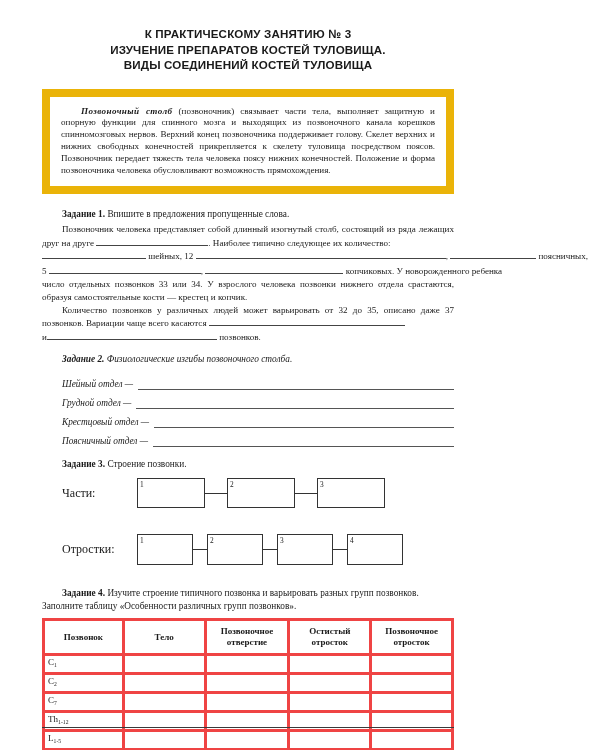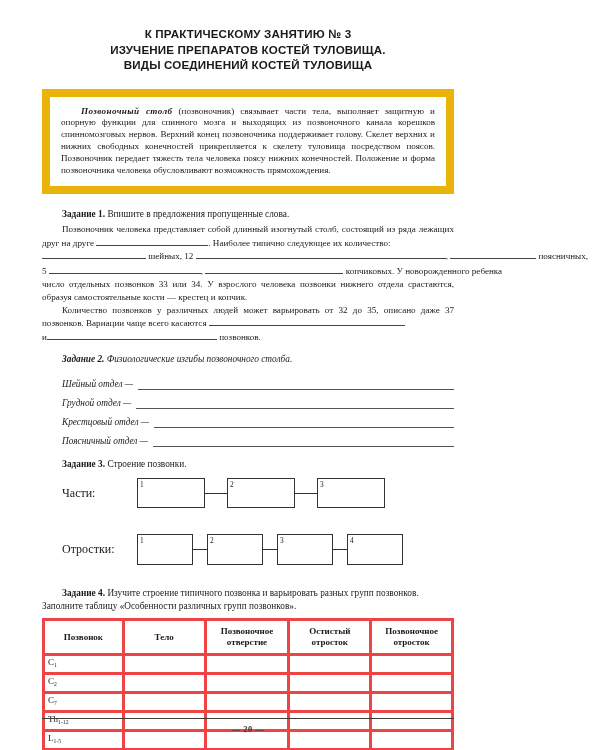--- a/index.html
+++ b/index.html
@@ -368,16 +368,15 @@
           <td></td>
           <td></td>
           <td></td>
         </tr>
       </tbody>
     </table>
   </div>
 
   <div class="footer">
     <hr>
-    <div class="pagenum">— 20 —</div>
   </div>
 
 </div>
 
 </body></html>

